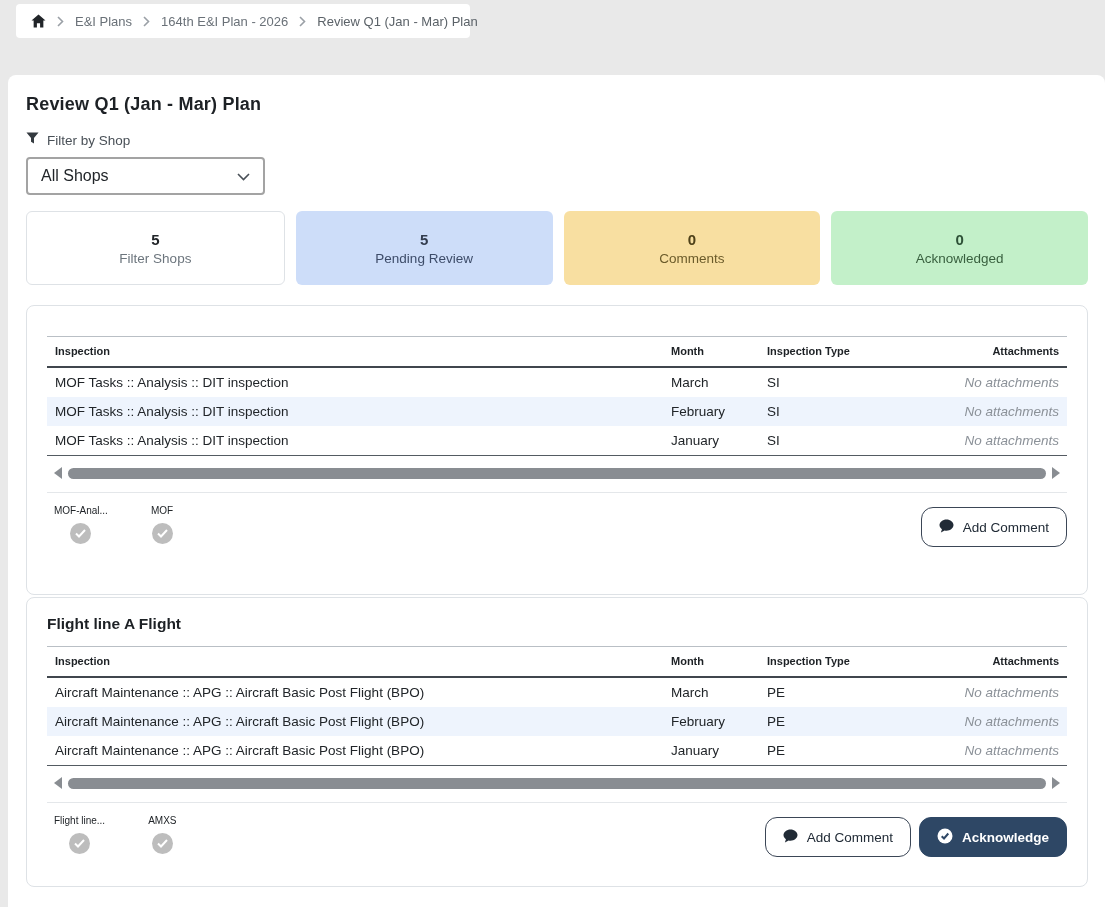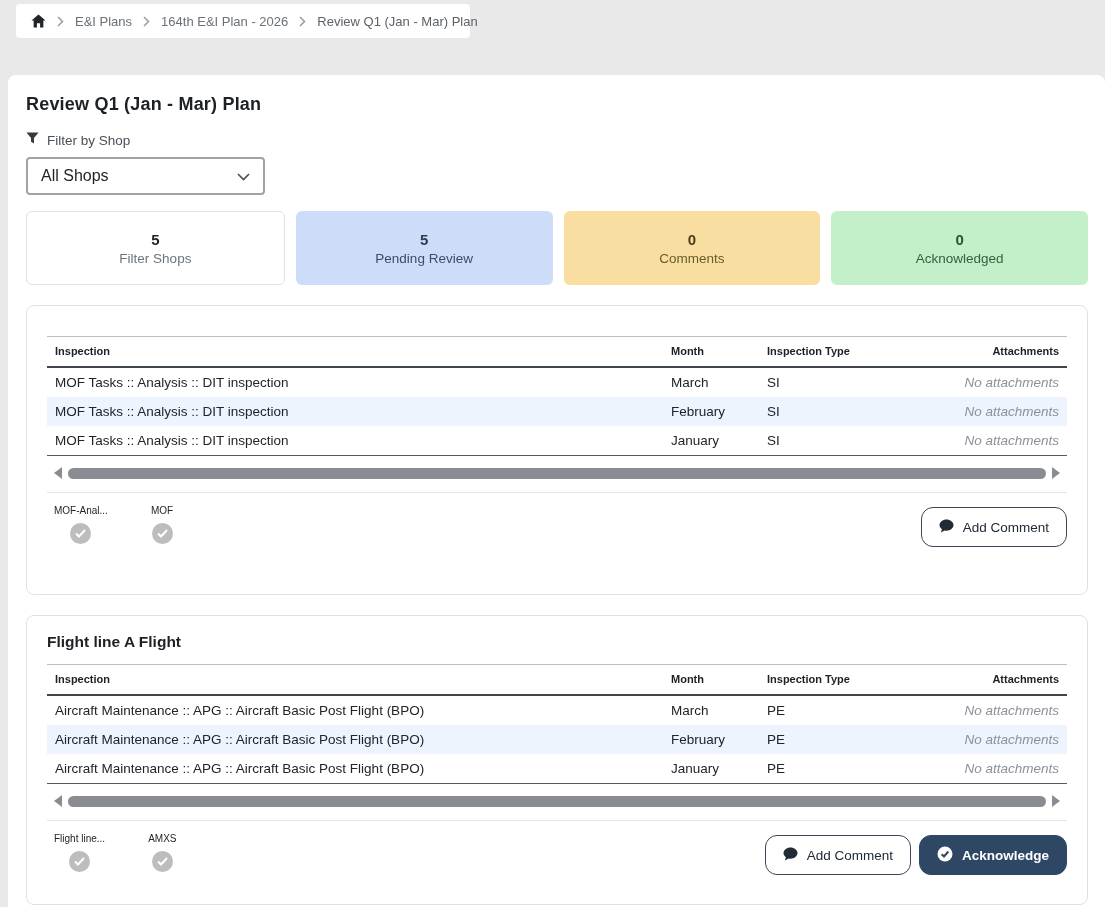--- a/index.html
+++ b/index.html
@@ -51,21 +51,21 @@
     background:#fff;
   }
   .stat-card.bordered { border:1px solid #dee2e6; }
   .stat-value { font-size:15px; font-weight:700; }
   .stat-label { font-size:13.5px; margin-top:3px; }
   
   .section-card {
     margin-top:20px; border:1px solid #dee2e6; border-radius:8px;
     padding:17px 20px 16px 20px; height:290px; background:#fff;
   }
-  .section-card + .section-card { margin-top:20px; }
+  .section-card + .section-card { margin-top:2px; }
   .section-title { font-size:15.5px; font-weight:700; color:#1d2125; }
   table.insp-table {
     width:100%; margin-top:13px; border-collapse:collapse; table-layout:fixed;
   }
   .insp-table col.c-month { width:96px; }
   .insp-table col.c-type { width:176px; }
   .insp-table col.c-att { width:132px; }
   .insp-table th {
     text-align:left; font-size:11px; font-weight:700; color:#1d2125;
     padding:8px 8px 9px 8px;

